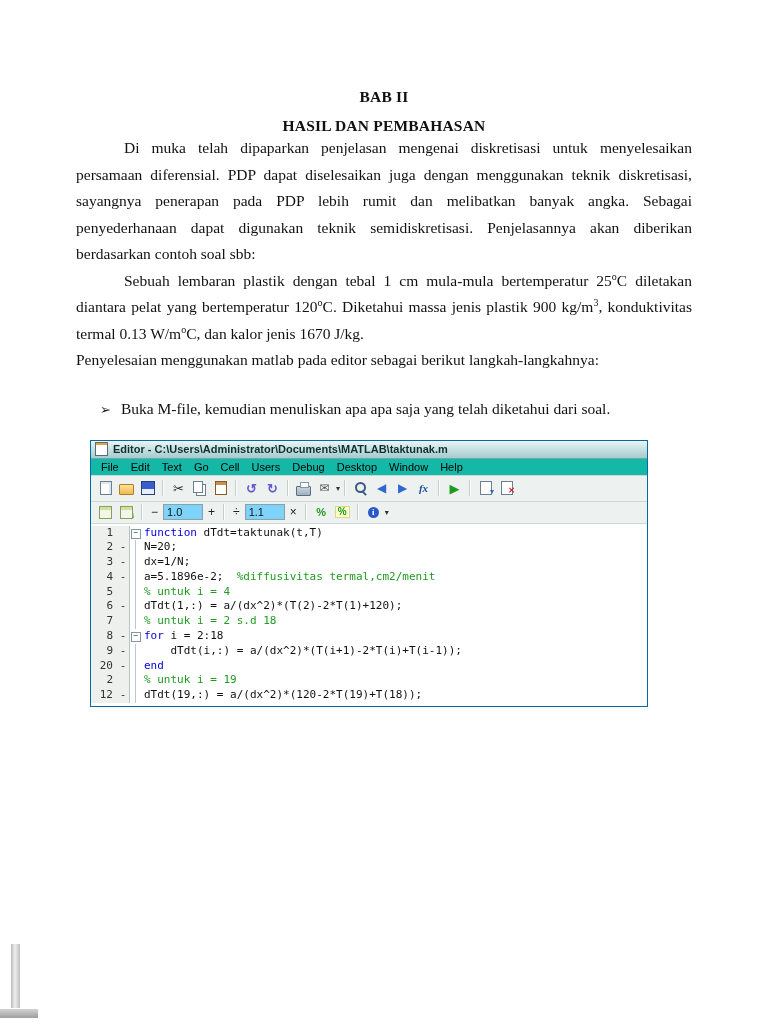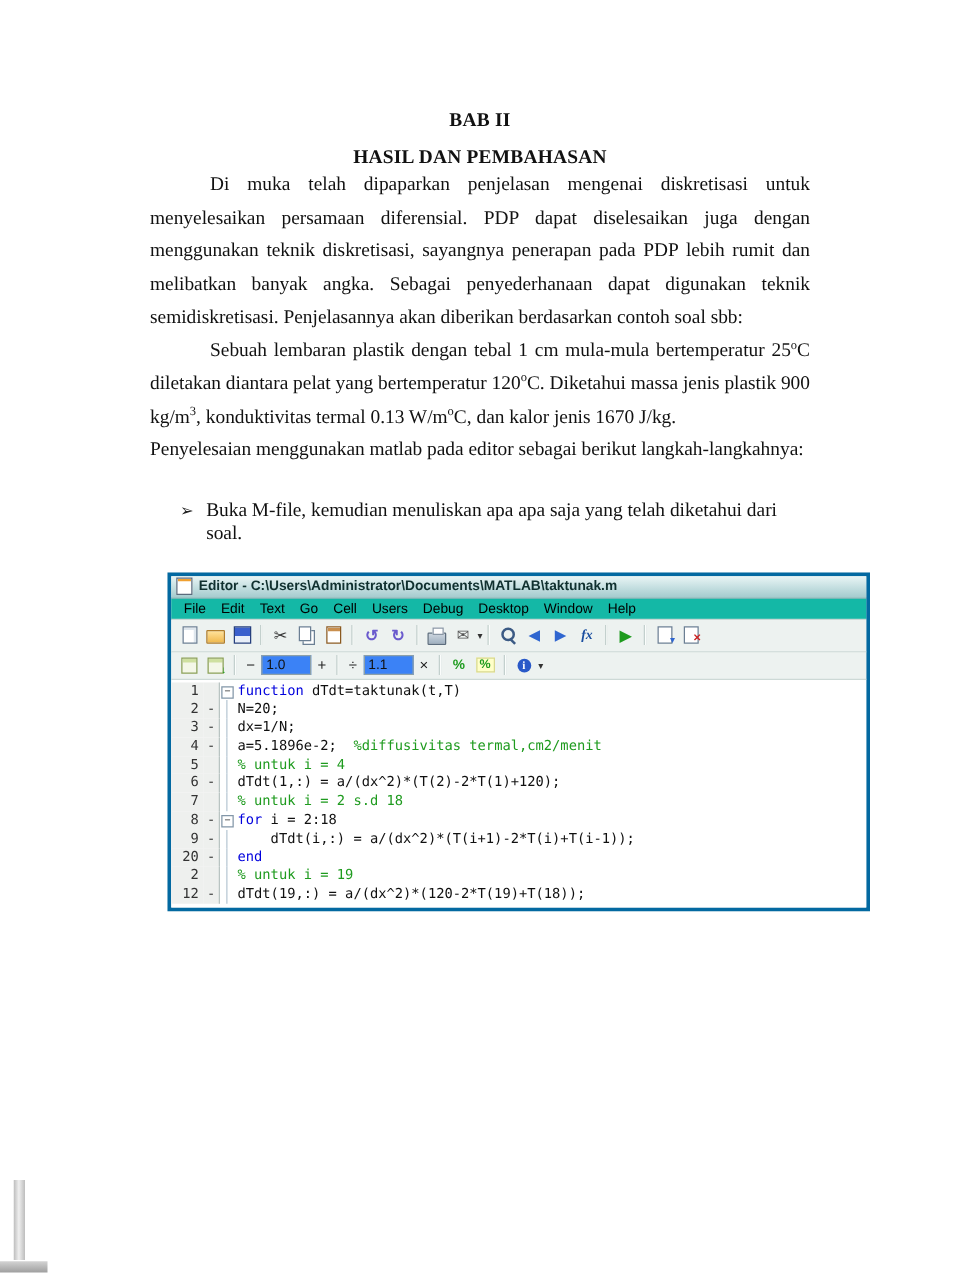--- a/index.html
+++ b/index.html
@@ -1,33 +1,33 @@
 <!DOCTYPE html>
 <html style="--keyword: #0000dd; --comment: #1f9b1f; --code: #101010;"><head>
 <meta charset="utf-8">
 <style>
   html,body{margin:0;padding:0;}
   body{width:768px;height:1024px;background:#fff;overflow:hidden;}
   .page{position:relative;width:768px;height:1024px;background:#fff;font-family:"Liberation Serif",serif;color:#111;}
-  .content{padding:0 120px;}
+  .content{padding:0 76px;}
   .h{margin:0;text-align:center;font-size:15.5px;font-weight:bold;letter-spacing:.2px;}
   .h1{padding-top:88px;}
   .h2{margin-top:11px;}
   p.body{margin:0;font-size:15.5px;line-height:26.5px;text-align:justify;}
   .indent{text-indent:48px;}
   .para1{margin-top:32px;}
   .kasus{margin-top:48px;font-weight:bold;text-align:left;}
   .para2{margin-top:5px;}
   .para3{margin-top:2px;text-align:left;}
   sup{font-size:10px;line-height:0;}
   .bullet-line{margin-top:26px;padding-left:24px;display:flex;gap:10px;font-size:15.5px;align-items:baseline;}
   .bullet-marker{font-size:13px;color:#222;}
 
   
-  .editor{margin:22px 0 0 14px;width:556px;border:3px solid #0369a1;background:#edf2f0;font-family:"Liberation Sans",sans-serif;}
+  .editor{margin:22px 0 0 14px;width:556px;border:1px solid #0369a1;background:#edf2f0;font-family:"Liberation Sans",sans-serif;}
   .titlebar{height:17px;display:flex;align-items:center;gap:5px;padding:0 4px;
     background:linear-gradient(180deg,#e9f5f5,#a4cbce);border-bottom:1px solid #74a6a9;}
   .editor-ic{width:11px;height:12px;background:#fff;border:1px solid #5a6b7c;box-shadow:inset 0 2px 0 #f0a030;flex:none;}
   .title-text{font-size:11px;font-weight:bold;color:#10302f;white-space:nowrap;overflow:hidden;}
   .menubar{height:16px;display:flex;align-items:center;background:#14b8a6;border-bottom:1px solid #c8d8d5;padding:0 4px;}
   .menu-item{font-size:11px;color:#000;padding:0 6px;}
   .toolbar{display:flex;align-items:center;background:#edf2f0;border-bottom:1px solid #cdd9d6;padding:0 4px;}
   .tb1{height:25px;}
   .tb2{height:21px;}
   .tb-btn{display:inline-flex;align-items:center;justify-content:center;margin:0 1px;border:1px solid transparent;border-radius:2px;}
@@ -60,21 +60,21 @@
   [data-name="close-file-icon"]::before{content:"";width:10px;height:12px;background:#fff;border:1px solid #6b7f93;}
   [data-name="close-file-icon"]::after{content:"✕";position:absolute;right:0;bottom:1px;font-size:8px;font-weight:bold;color:#cc2222;}
   [data-name="evaluate-cell-icon"]::before{content:"";width:11px;height:11px;background:#f4f7e8;border:1px solid #8aa05a;box-shadow:inset 0 3px 0 #cfe0a0;}
   [data-name="evaluate-cell-advance-icon"]::before{content:"";width:11px;height:11px;background:#f4f7e8;border:1px solid #8aa05a;box-shadow:inset 0 3px 0 #cfe0a0;}
   [data-name="evaluate-cell-advance-icon"]::after{content:"↓";position:absolute;right:0;bottom:0;font-size:8px;color:#1e9b1e;font-weight:bold;}
   [data-name="cell-title-icon"]::before{content:"%";font-weight:bold;font-size:11px;color:#1e9b1e;}
   [data-name="cell-highlight-icon"]::before{content:"%";font-weight:bold;font-size:10px;color:#1e9b1e;background:#ffffc8;padding:0 2px;border:1px solid #d8d890;}
   [data-name="info-icon"]::before{content:"i";width:11px;height:11px;border-radius:50%;background:#2a59c8;color:#fff;font-weight:bold;font-size:9px;display:flex;align-items:center;justify-content:center;font-family:"Liberation Serif",serif;}
 
   .stp{font:12px "Liberation Sans",sans-serif;padding:0 4px;color:#222;}
-  .valbox{min-width:32px;height:14px;background:#3b82f6;border:1px solid #8da0a8;font:11px "Liberation Sans",sans-serif;padding:0 3px;display:inline-flex;align-items:center;margin:0 1px;}
+  .valbox{min-width:32px;height:14px;background:#7dd3fc;border:1px solid #8da0a8;font:11px "Liberation Sans",sans-serif;padding:0 3px;display:inline-flex;align-items:center;margin:0 1px;}
 
   
   .codearea{background:#fff;padding:2px 0 3px 0;font-family:"DejaVu Sans Mono",monospace;font-size:11px;}
   .cline{display:flex;line-height:14.8px;height:14.8px;white-space:pre;}
   .ln{width:22px;flex:none;text-align:right;padding-right:4px;color:#333;background:#eef0ee;}
   .dash{width:12px;flex:none;text-align:center;color:#333;background:#eef0ee;border-right:1px solid #b9c4c2;}
   .fold{width:14px;flex:none;position:relative;}
   .fold.guide::before{content:"";position:absolute;left:5px;top:0;bottom:0;width:1px;background:#b8c8d4;}
   .fbox{position:absolute;left:1px;top:3px;width:8px;height:8px;border:1px solid #8296a8;background:#fff;font-size:8px;line-height:6px;text-align:center;color:#444;}
   .fbox::before{content:"−";}

